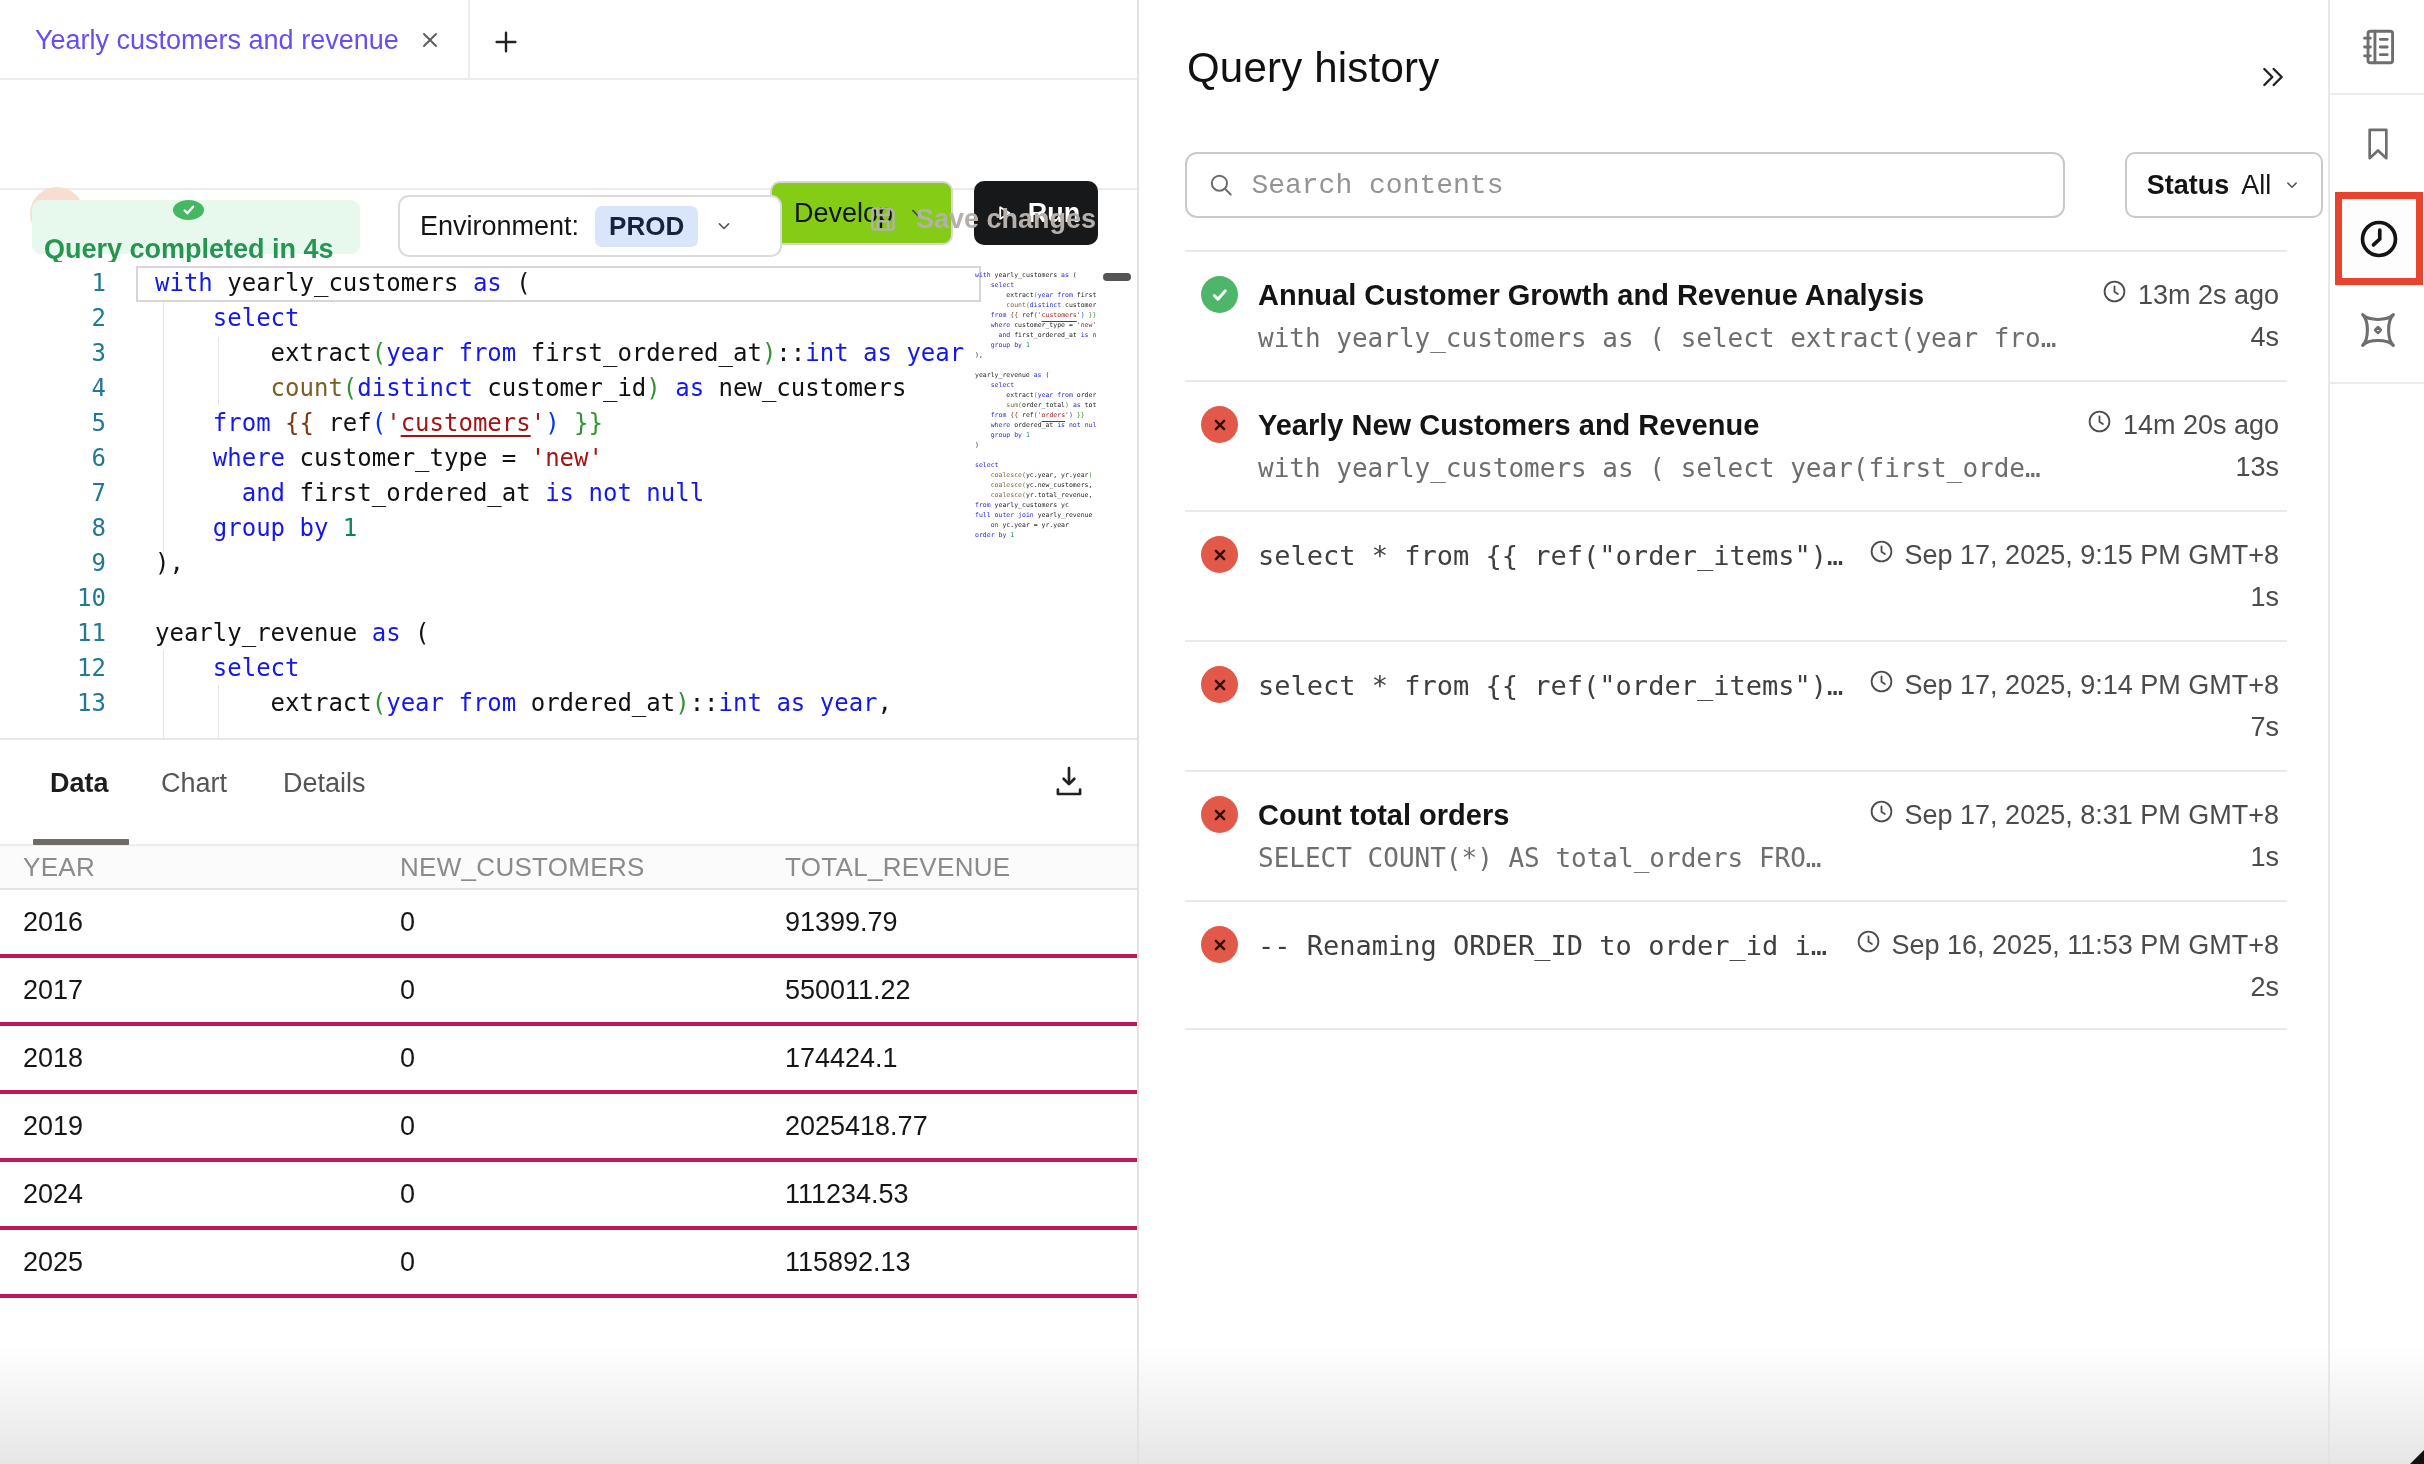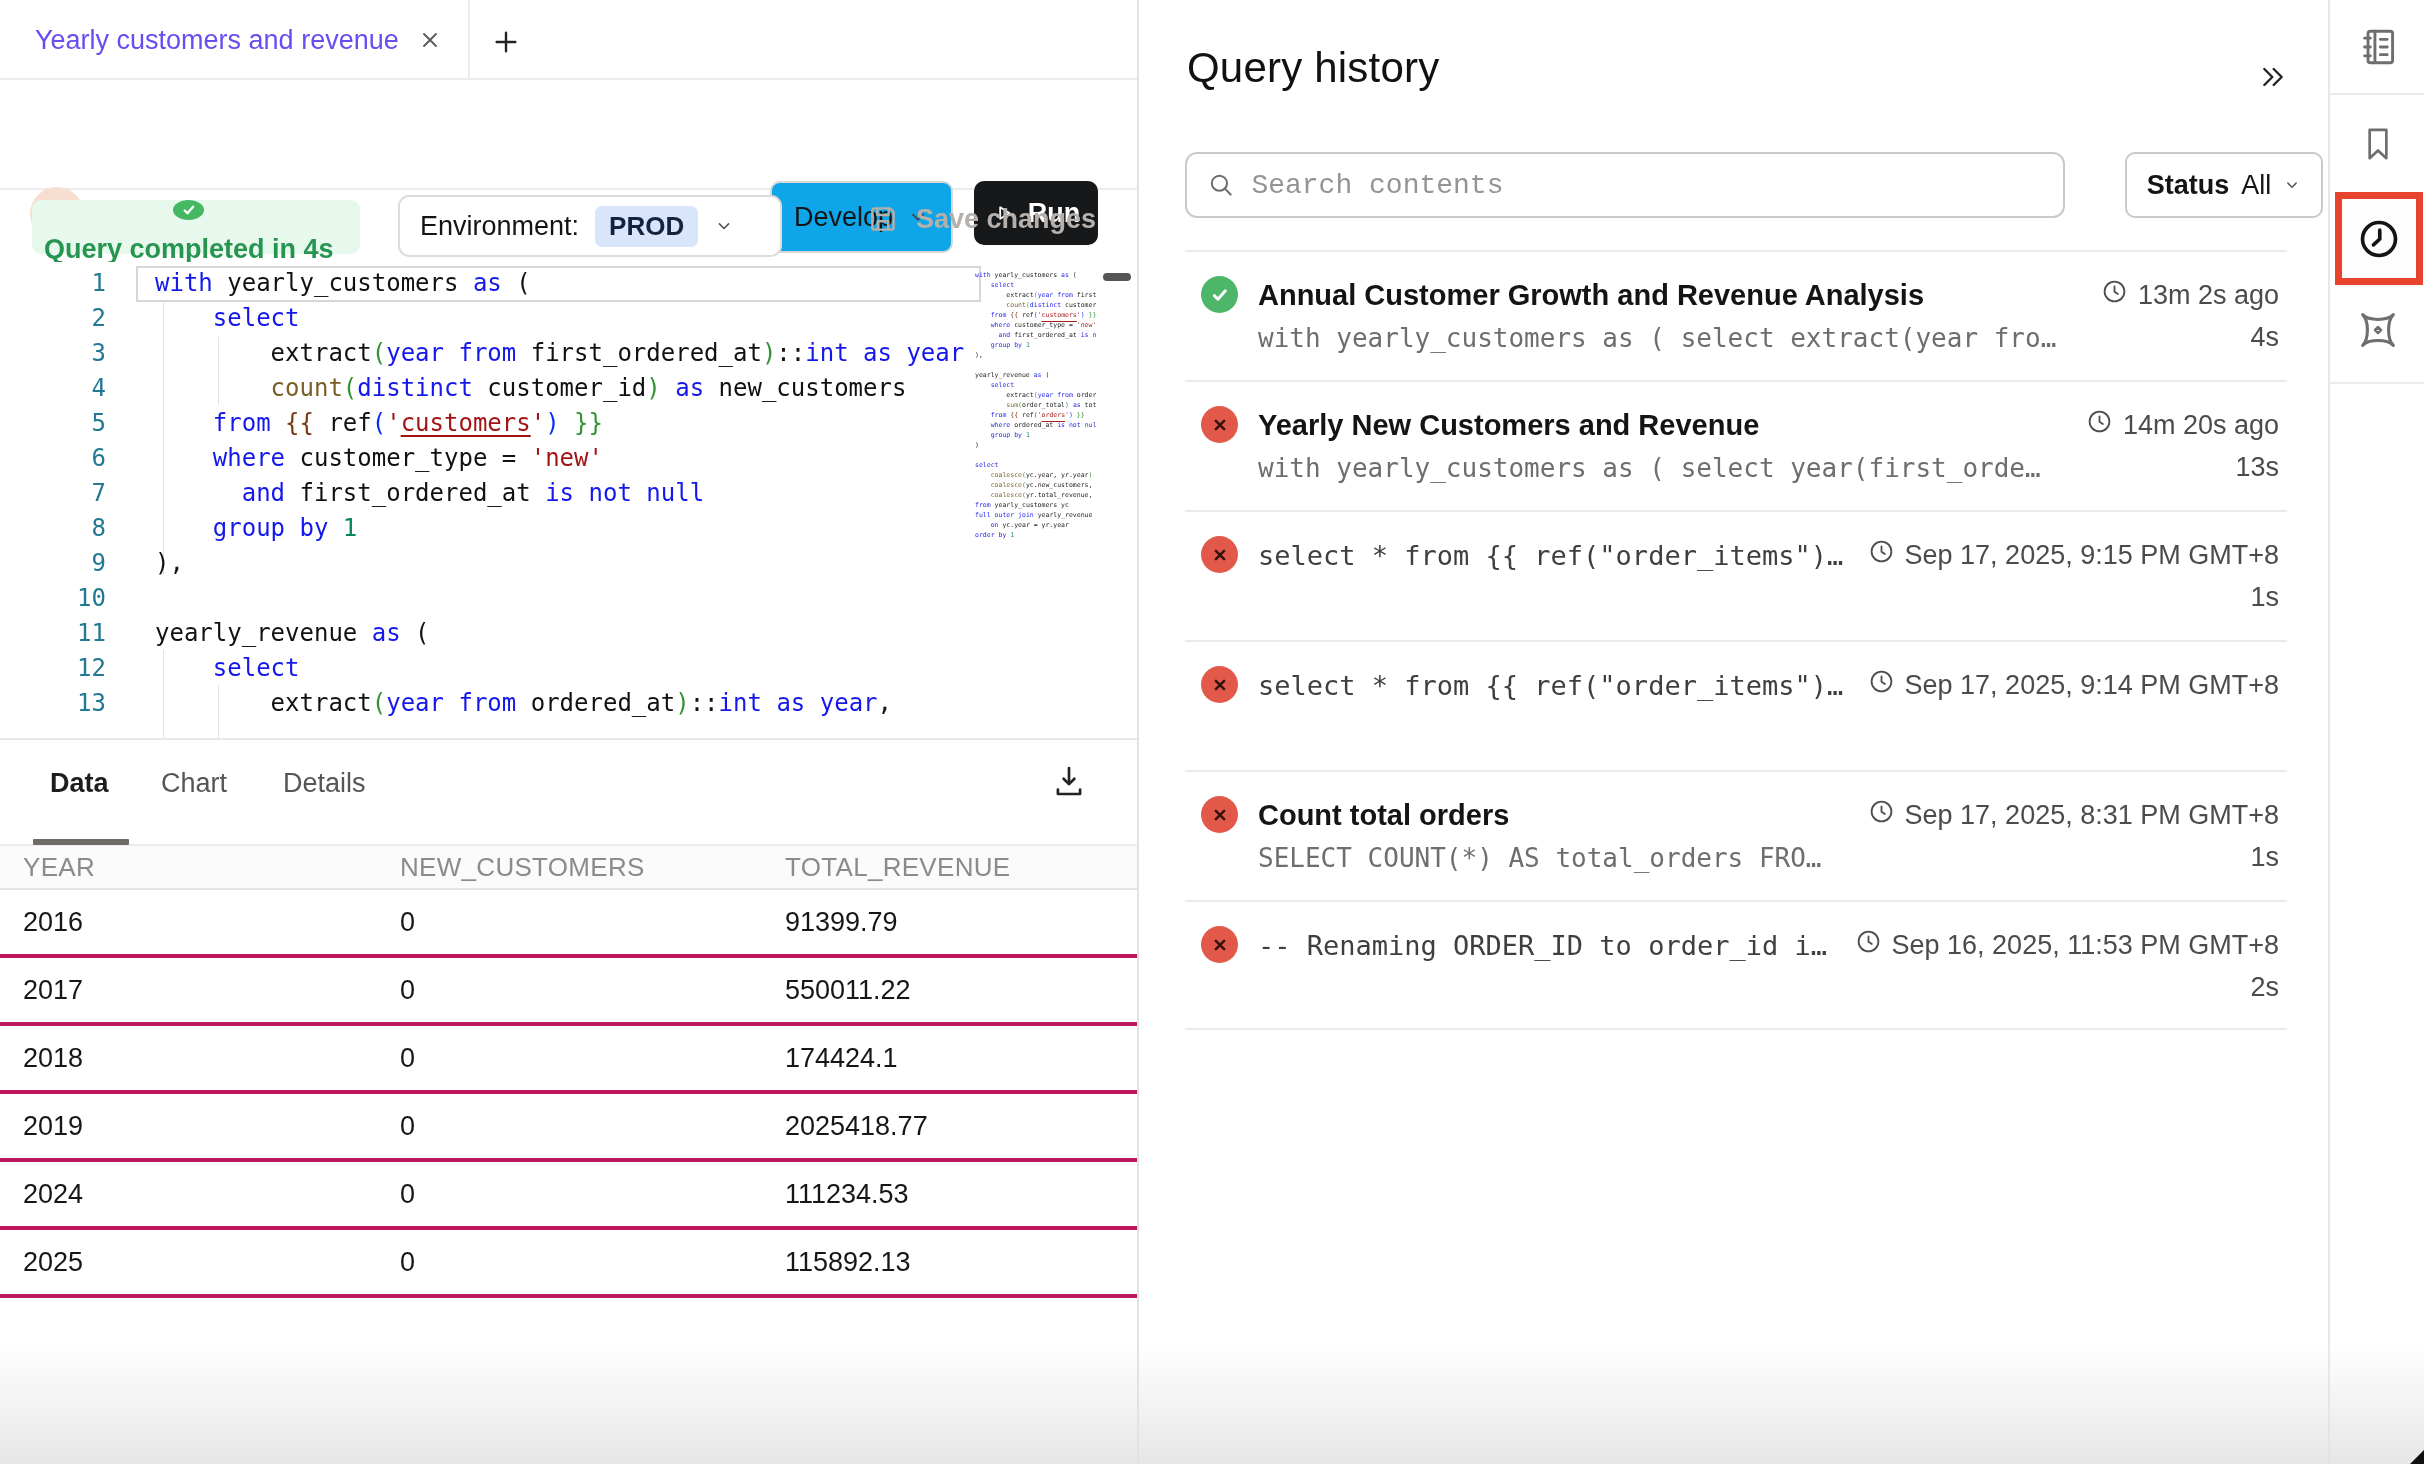--- a/index.html
+++ b/index.html
@@ -13,21 +13,21 @@
   .tab { position:absolute; left:0; top:0; height:80px; width:470px; border-right:2px solid #ececec; display:flex; align-items:center; padding-left:35px; gap:16px; }
   .tab-label { color:#6a4cf1; font-size:27px; white-space:nowrap; }
   .tab-close { width:30px; height:30px; display:flex; align-items:center; justify-content:center; cursor:pointer; }
   .new-tab-btn { position:absolute; left:486px; top:22px; width:40px; height:40px; display:flex; align-items:center; justify-content:center; cursor:pointer; }
 
   .toolbar { position:absolute; left:0; top:80px; width:1137px; height:110px; border-bottom:2px solid #ececec; }
   .avatar { position:absolute; left:30px; top:107px; width:54px; height:54px; border-radius:50%; background:#f8ddd1; color:#993c22; font-weight:700; font-size:23px; display:flex; align-items:center; justify-content:center; letter-spacing:.5px; }
   .insight-title { position:absolute; left:103px; top:121px; font-size:27px; color:#141414; }
   .tb-icon { position:absolute; top:113px; width:42px; height:42px; display:flex; align-items:center; justify-content:center; cursor:pointer; }
   .tb-share { left:486px; } .tb-info { left:586px; } .tb-history { left:686px; }
-  .develop-btn { position:absolute; left:770px; top:101px; width:183px; height:72px; border:2px solid #d7d7d7; border-radius:10px; background:#0ea5e9; display:flex; align-items:center; justify-content:center; gap:14px; font-size:27px; color:#141414; cursor:pointer; }
+  .develop-btn { position:absolute; left:770px; top:101px; width:183px; height:64px; border:2px solid #d7d7d7; border-radius:10px; background:#84cc16; display:flex; align-items:center; justify-content:center; gap:14px; font-size:27px; color:#141414; cursor:pointer; }
   .run-btn { position:absolute; left:974px; top:101px; width:124px; height:64px; border-radius:10px; background:#17181a; color:#fff; display:flex; align-items:center; justify-content:center; gap:12px; font-size:27px; font-weight:700; cursor:pointer; }
 
   .envrow { position:absolute; left:0; top:190px; width:1137px; height:72px; }
   .status-badge { position:absolute; left:32px; top:10px; height:54px; padding:0 26px 0 12px; border-radius:9px; background:#e7f8ec; display:flex; align-items:center; gap:14px;flex-direction:column; }
   .status-badge .dot { width:31px; height:31px; border-radius:50%; background:#45b864; display:flex; align-items:center; justify-content:center; }
   .status-badge .txt { color:#279552; font-size:27px; font-weight:700; white-space:nowrap; }
   .env-select { position:absolute; left:398px; top:5px; width:384px; height:62px; border:2px solid #dcdcdc; border-radius:11px; background:#fff; display:flex; align-items:center; padding:0 18px 0 20px; gap:16px; cursor:pointer; }
   .env-label { font-size:27px; color:#141414; white-space:nowrap; }
   .env-chip { background:#d8e5fb; color:#15233f; font-weight:700; font-size:26px; border-radius:7px; padding:5px 14px; }
   .save-btn { position:absolute; left:866px; top:12px; display:flex; align-items:center; gap:16px; color:#b5b0ac; font-size:27px; font-weight:600; cursor:default; }
@@ -357,20 +357,24 @@
             <div class="h-row1">
               <div class="h-title mono">select * from {{ ref("order_items")…</div>
               <div class="h-time">
                 <span><svg width="27" height="27" viewBox="0 0 24 24">
                     <circle cx="12" cy="12" r="8.8" fill="none" stroke="#4d4d4d" stroke-width="1.6"></circle>
                     <path d="M12 7.4v4.8l3 2" fill="none" stroke="#4d4d4d" stroke-width="1.6" stroke-linecap="round"></path>
                   </svg></span>
                 <span>Sep 17, 2025, 9:14 PM GMT+8</span>
               </div>
             </div>
+            <div class="h-row2">
+              <div class="h-snippet"></div>
+              <div class="h-dur">7s</div>
+            </div>
           </div>
         </div>
         <div class="h-item">
           <span class="h-icon err">
             <svg viewBox="0 0 24 24">
               <path d="M8.2 8.2l7.6 7.6M15.8 8.2l-7.6 7.6" stroke="#33120b" stroke-width="2.3" stroke-linecap="round"></path>
             </svg>
           </span>
           <div class="h-main">
             <div class="h-row1">

